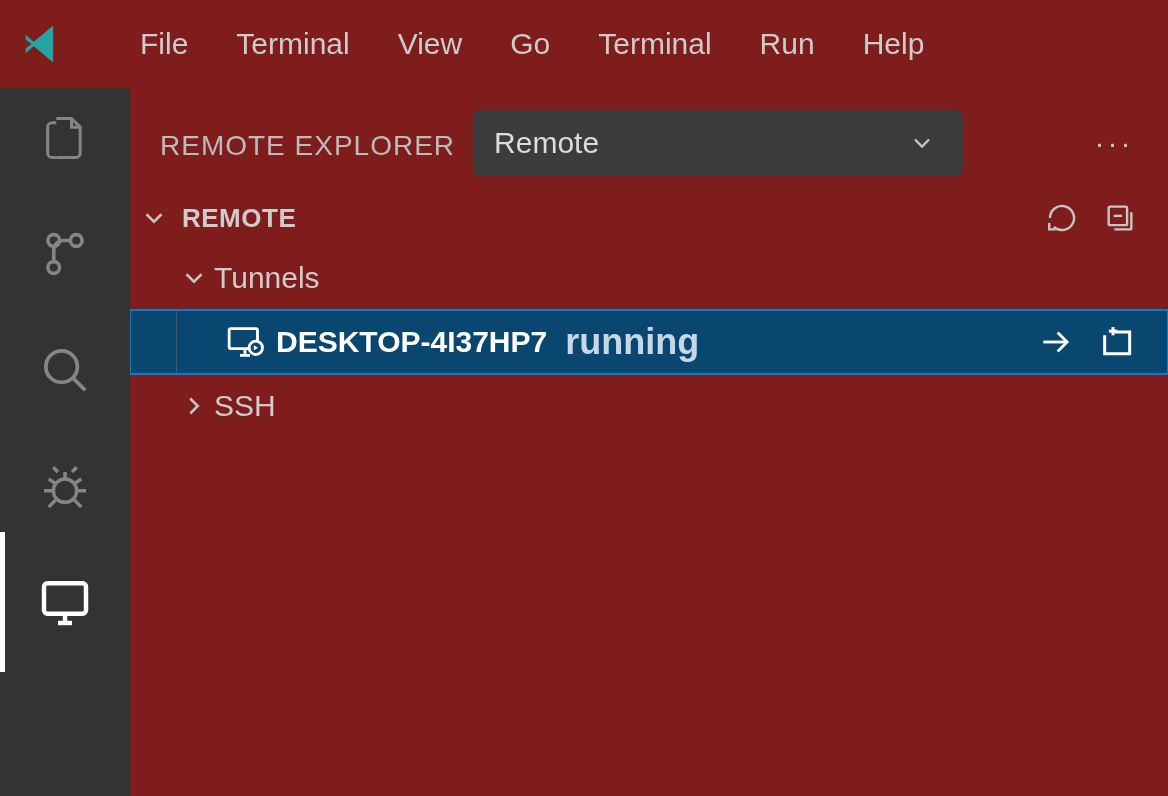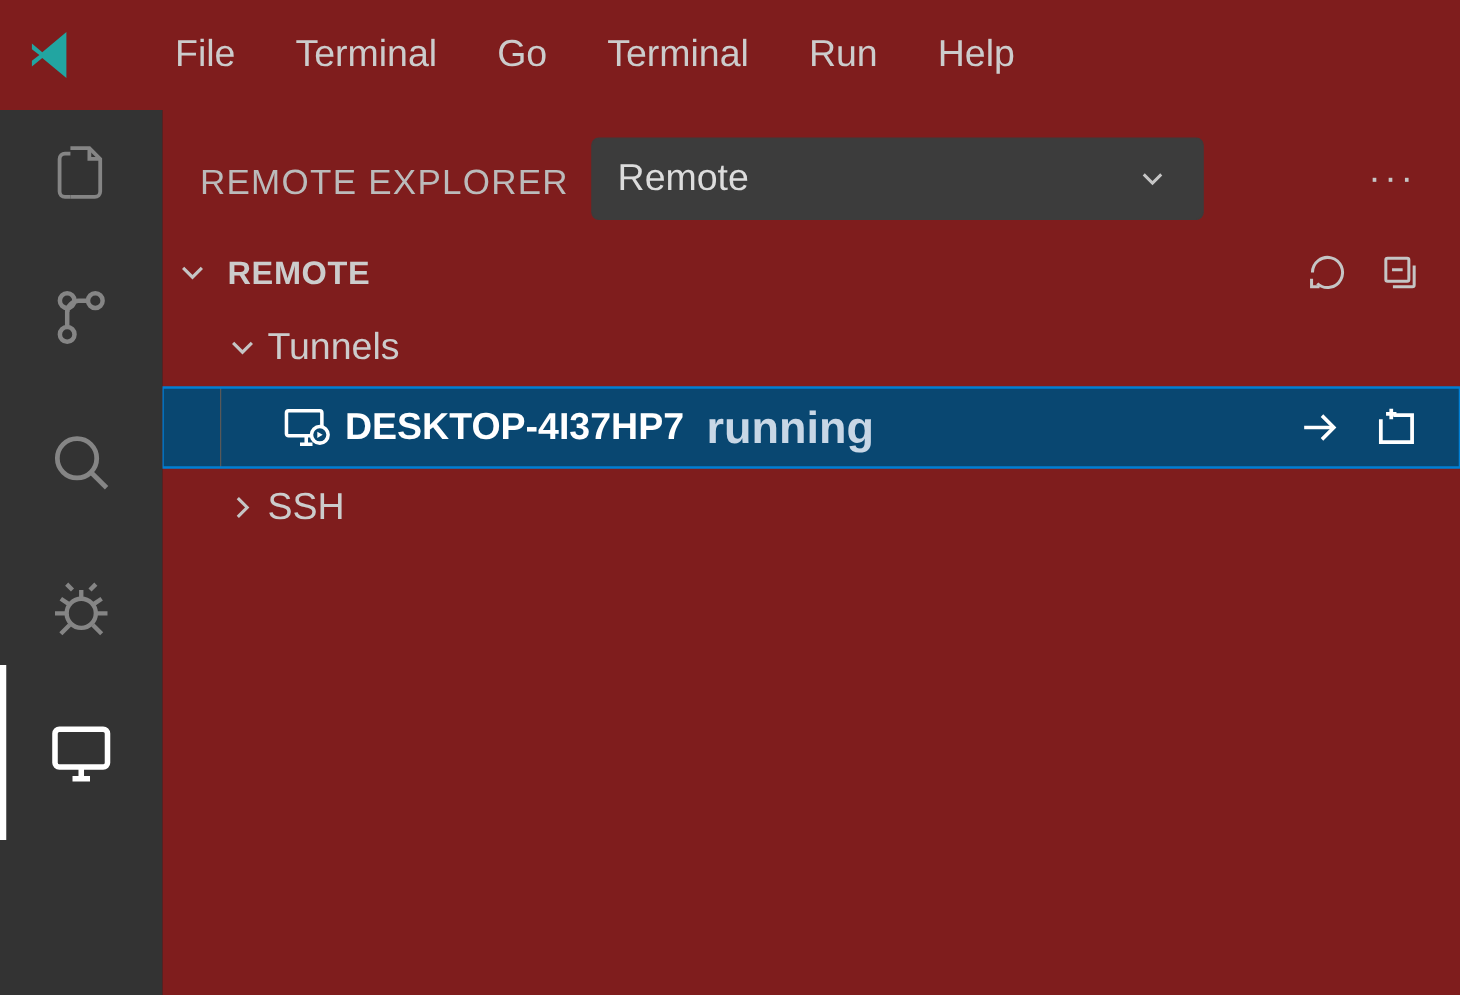--- a/index.html
+++ b/index.html
@@ -230,20 +230,21 @@
 <body>
 
 <div class="menubar">
   <div class="app-logo">
     <svg width="46" height="46" viewBox="0 0 100 100">
       <path d="M72 10 L72 90 L30 55 L12 70 L12 60 L25 50 L12 40 L12 30 L30 45 Z" fill="#22a5a1"></path>
     </svg>
   </div>
   <div class="menu-item">File</div>
   <div class="menu-item">Terminal</div>
+  <div class="menu-item">View</div>
   <div class="menu-item">Go</div>
   <div class="menu-item">Terminal</div>
   <div class="menu-item">Run</div>
   <div class="menu-item">Help</div>
 </div>
 
 <div class="main">
 
   <div class="activity-bar">
 

